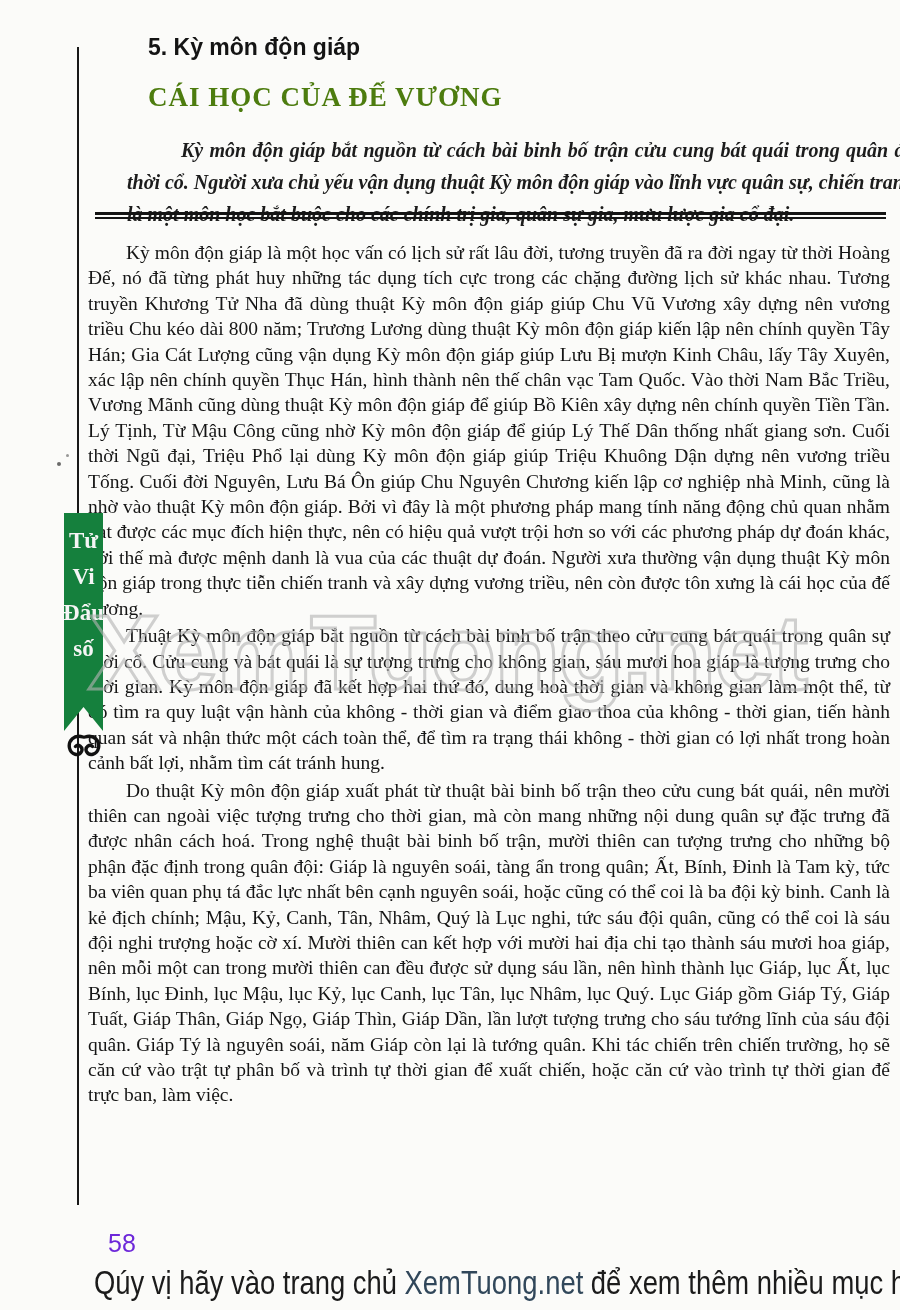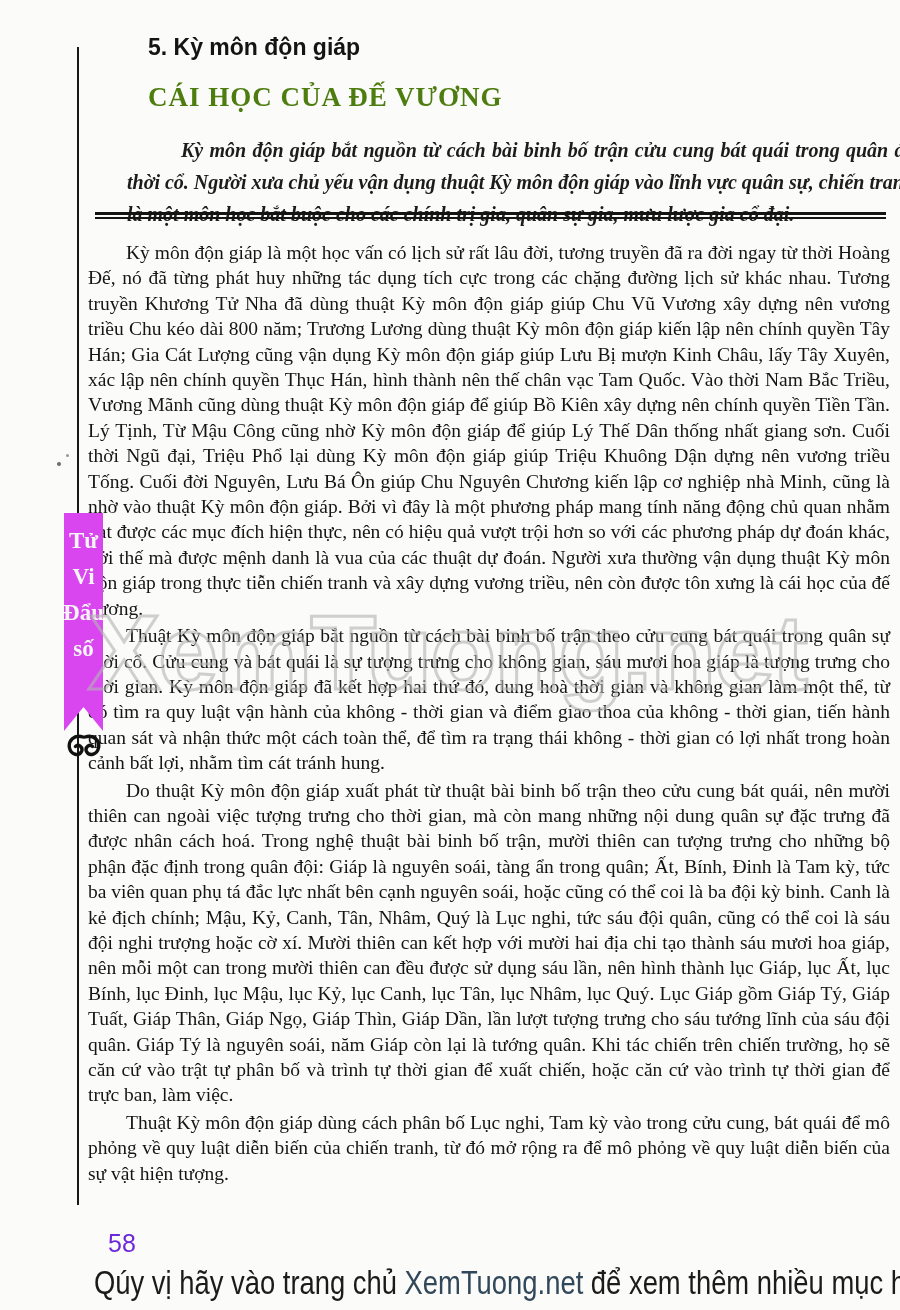--- a/index.html
+++ b/index.html
@@ -50,21 +50,21 @@
   .body-text {
     position:absolute; left:88px; top:240px; width:802px;
   }
   .body-text p {
     font-size:19.5px; line-height:25.4px;
     text-align:justify; text-indent:38px;
     margin-bottom:2px; color:#151515;
   }
   .ribbon {
     position:absolute; left:64px; top:513px;
-    width:39px; height:218px; background:#d946ef;
+    width:39px; height:218px; background:#15803d;
     clip-path:polygon(0 0,100% 0,100% 100%,50% 89%,0 100%);
     display:flex; flex-direction:column; align-items:center;
     padding-top:16px; gap:13px;
   }
   .ribbon span {
     color:#f5f5f5; font-family:"Liberation Serif", serif;
     font-weight:bold; font-size:23px; line-height:1;
     white-space:nowrap;
   }
   .ornament {
@@ -105,21 +105,20 @@
 <div class="section-heading">5. Kỳ môn độn giáp</div>
 <div class="page-title">CÁI HỌC CỦA ĐẾ VƯƠNG</div>
 
 <div class="intro">Kỳ môn độn giáp bắt nguồn từ cách bài binh bố trận cửu cung bát quái trong quân đội thời cổ. Người xưa chủ yếu vận dụng thuật Kỳ môn độn giáp vào lĩnh vực quân sự, chiến tranh, là một môn học bắt buộc cho các chính trị gia, quân sự gia, mưu lược gia cổ đại.</div>
 <div class="double-rule"></div>
 
 <div class="body-text">
   <p>Kỳ môn độn giáp là một học vấn có lịch sử rất lâu đời, tương truyền đã ra đời ngay từ thời Hoàng Đế, nó đã từng phát huy những tác dụng tích cực trong các chặng đường lịch sử khác nhau. Tương truyền Khương Tử Nha đã dùng thuật Kỳ môn độn giáp giúp Chu Vũ Vương xây dựng nên vương triều Chu kéo dài 800 năm; Trương Lương dùng thuật Kỳ môn độn giáp kiến lập nên chính quyền Tây Hán; Gia Cát Lượng cũng vận dụng Kỳ môn độn giáp giúp Lưu Bị mượn Kinh Châu, lấy Tây Xuyên, xác lập nên chính quyền Thục Hán, hình thành nên thế chân vạc Tam Quốc. Vào thời Nam Bắc Triều, Vương Mãnh cũng dùng thuật Kỳ môn độn giáp để giúp Bồ Kiên xây dựng nên chính quyền Tiền Tần. Lý Tịnh, Từ Mậu Công cũng nhờ Kỳ môn độn giáp để giúp Lý Thế Dân thống nhất giang sơn. Cuối thời Ngũ đại, Triệu Phổ lại dùng Kỳ môn độn giáp giúp Triệu Khuông Dận dựng nên vương triều Tống. Cuối đời Nguyên, Lưu Bá Ôn giúp Chu Nguyên Chương kiến lập cơ nghiệp nhà Minh, cũng là nhờ vào thuật Kỳ môn độn giáp. Bởi vì đây là một phương pháp mang tính năng động chủ quan nhằm đạt được các mục đích hiện thực, nên có hiệu quả vượt trội hơn so với các phương pháp dự đoán khác, bởi thế mà được mệnh danh là vua của các thuật dự đoán. Người xưa thường vận dụng thuật Kỳ môn độn giáp trong thực tiễn chiến tranh và xây dựng vương triều, nên còn được tôn xưng là cái học của đế vương.</p>
   <p>Thuật Kỳ môn độn giáp bắt nguồn từ cách bài binh bố trận theo cửu cung bát quái trong quân sự thời cổ. Cửu cung và bát quái là sự tượng trưng cho không gian, sáu mươi hoa giáp là tượng trưng cho thời gian. Kỳ môn độn giáp đã kết hợp hai thứ đó, dung hoà thời gian và không gian làm một thể, từ đó tìm ra quy luật vận hành của không - thời gian và điểm giao thoa của không - thời gian, tiến hành quan sát và nhận thức một cách toàn thể, để tìm ra trạng thái không - thời gian có lợi nhất trong hoàn cảnh bất lợi, nhằm tìm cát tránh hung.</p>
   <p>Do thuật Kỳ môn độn giáp xuất phát từ thuật bài binh bố trận theo cửu cung bát quái, nên mười thiên can ngoài việc tượng trưng cho thời gian, mà còn mang những nội dung quân sự đặc trưng đã được nhân cách hoá. Trong nghệ thuật bài binh bố trận, mười thiên can tượng trưng cho những bộ phận đặc định trong quân đội: Giáp là nguyên soái, tàng ẩn trong quân; Ất, Bính, Đinh là Tam kỳ, tức ba viên quan phụ tá đắc lực nhất bên cạnh nguyên soái, hoặc cũng có thể coi là ba đội kỳ binh. Canh là kẻ địch chính; Mậu, Kỷ, Canh, Tân, Nhâm, Quý là Lục nghi, tức sáu đội quân, cũng có thể coi là sáu đội nghi trượng hoặc cờ xí. Mười thiên can kết hợp với mười hai địa chi tạo thành sáu mươi hoa giáp, nên mỗi một can trong mười thiên can đều được sử dụng sáu lần, nên hình thành lục Giáp, lục Ất, lục Bính, lục Đinh, lục Mậu, lục Kỷ, lục Canh, lục Tân, lục Nhâm, lục Quý. Lục Giáp gồm Giáp Tý, Giáp Tuất, Giáp Thân, Giáp Ngọ, Giáp Thìn, Giáp Dần, lần lượt tượng trưng cho sáu tướng lĩnh của sáu đội quân. Giáp Tý là nguyên soái, năm Giáp còn lại là tướng quân. Khi tác chiến trên chiến trường, họ sẽ căn cứ vào trật tự phân bố và trình tự thời gian để xuất chiến, hoặc căn cứ vào trình tự thời gian để trực ban, làm việc.</p>
-  <p>Thuật Kỳ môn độn giáp dùng cách phân bố Lục nghi, Tam kỳ vào trong cửu cung, bát quái để mô phỏng về quy luật diễn biến của chiến tranh, từ đó mở rộng ra để mô phỏng về quy luật diễn biến của sự vật hiện tượng.</p>
 </div>
 
 <div class="ribbon">
   <span>Tử</span>
   <span>Vi</span>
   <span>Đẩu</span>
   <span>số</span>
 </div>
 <div class="ornament">
   <svg width="36" height="28" viewBox="0 0 36 28">

